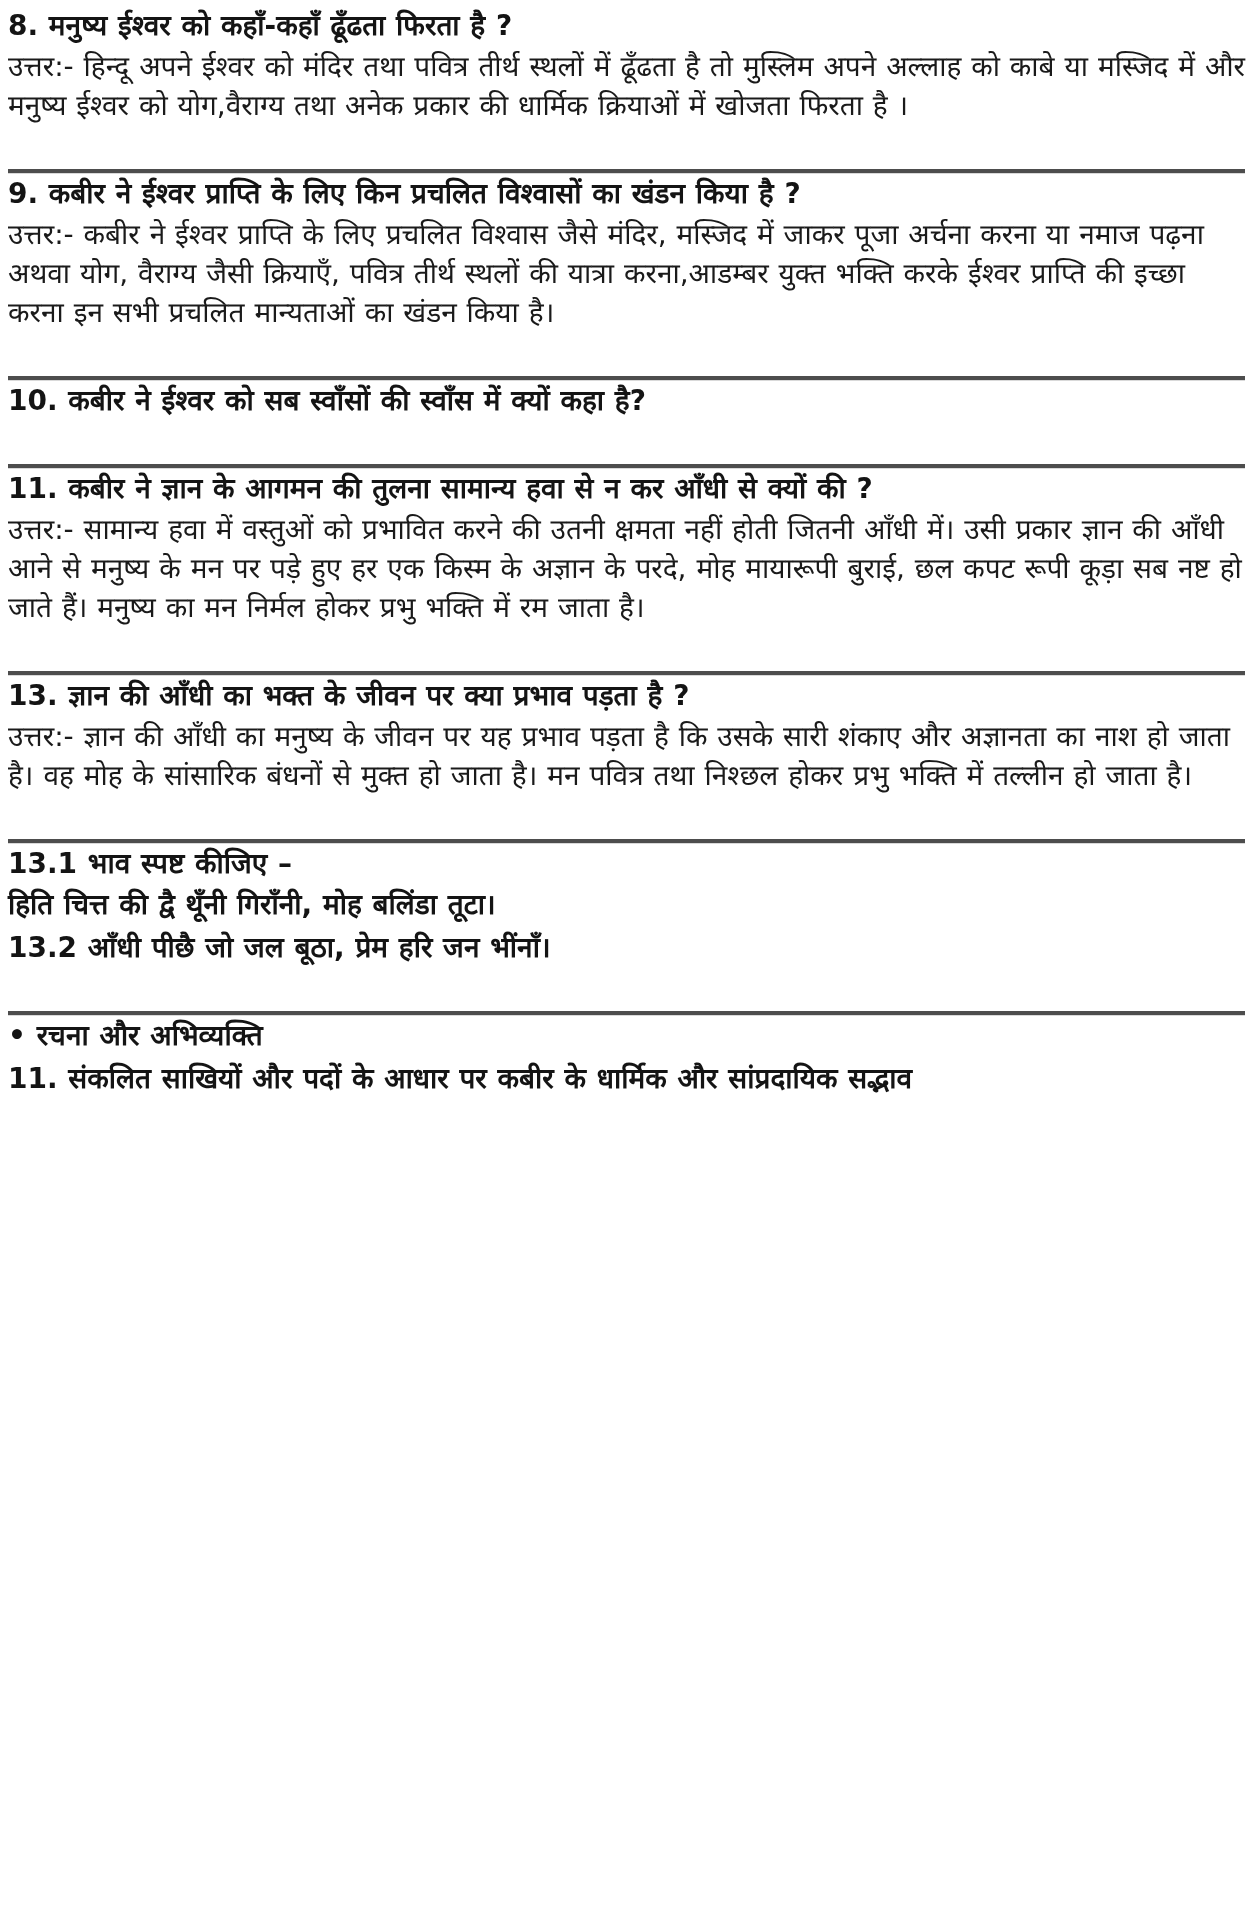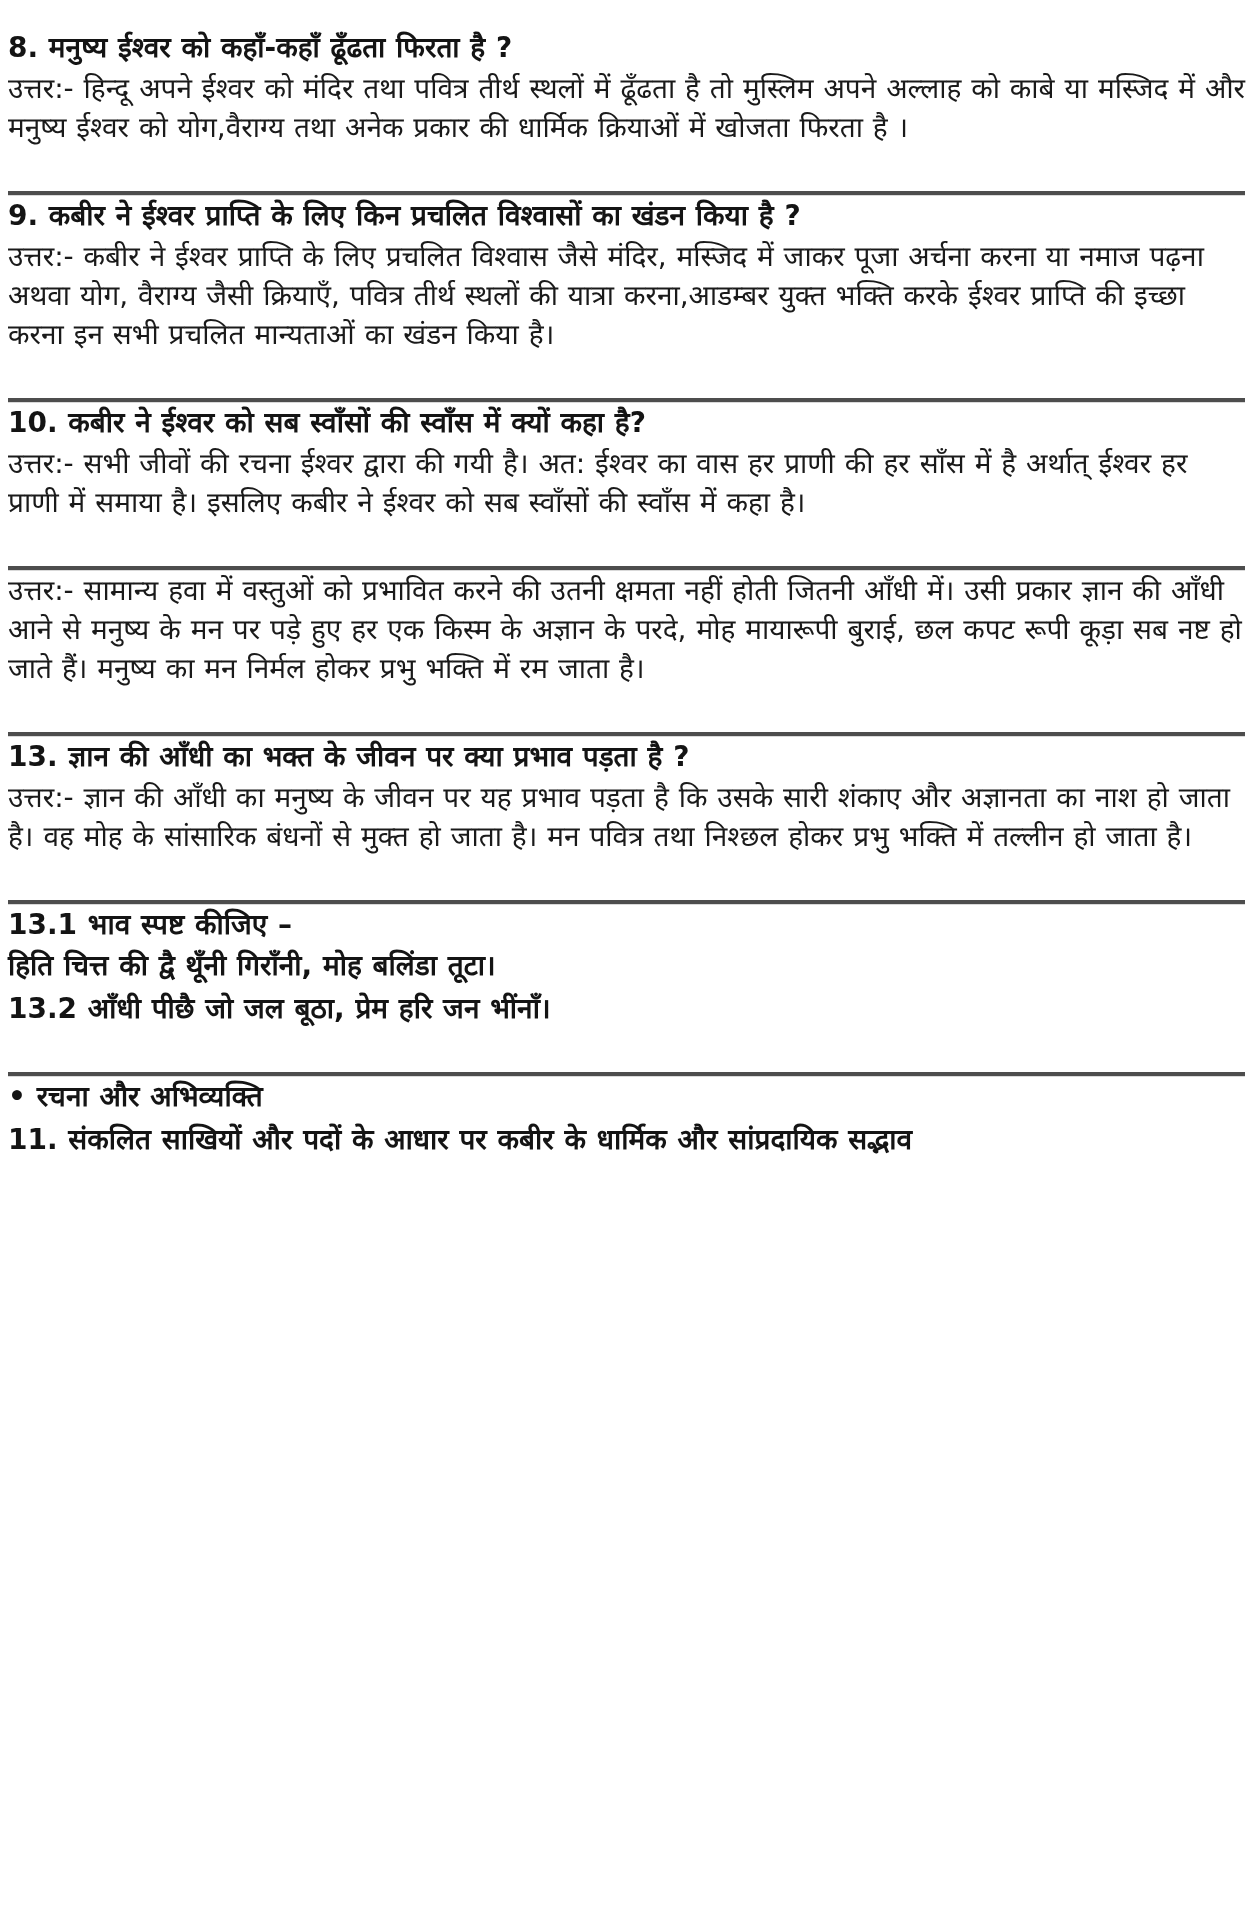--- a/index.html
+++ b/index.html
@@ -14,21 +14,20 @@
   }
   #qa-document {
     padding: 6px 10px 28px 8px;
     box-sizing: border-box;
     width: 1257px;
   }
   .qa-section {
   }
   .qa-section:first-child {
     padding-top: 0;
-    margin-top: 22px;
   }
   .block {
     margin: 0;
     font-size: 28px;
     line-height: 39px;
     word-spacing: 1px;
   }
   .block.question,
   .block.verse,
   .block.bullet {
@@ -64,24 +63,24 @@
       <p class="block answer"><strong>उत्तर:-</strong> हिन्दू अपने ईश्वर को मंदिर तथा पवित्र तीर्थ स्थलों में ढूँढता है तो मुस्लिम अपने अल्लाह को काबे या मस्जिद में और मनुष्य ईश्वर को योग,वैराग्य तथा अनेक प्रकार की धार्मिक क्रियाओं में खोजता फिरता है ।</p>
     </section>
     <div class="divider"></div>
     <section class="qa-section">
       <p class="block question">9. कबीर ने ईश्वर प्राप्ति के लिए किन प्रचलित विश्वासों का खंडन किया है ?</p>
       <p class="block answer"><strong>उत्तर:-</strong> कबीर ने ईश्वर प्राप्ति के लिए प्रचलित विश्वास जैसे मंदिर, मस्जिद में जाकर पूजा अर्चना करना या नमाज पढ़ना अथवा योग, वैराग्य जैसी क्रियाएँ, पवित्र तीर्थ स्थलों की यात्रा करना,आडम्बर युक्त भक्ति करके ईश्वर प्राप्ति की इच्छा करना इन सभी प्रचलित मान्यताओं का खंडन किया है।</p>
     </section>
     <div class="divider"></div>
     <section class="qa-section">
       <p class="block question">10. कबीर ने ईश्वर को सब स्वाँसों की स्वाँस में क्यों कहा है?</p>
-      <p class="block answer"><strong>उत्तर:-</strong> सभी जीवों की रचना ईश्वर द्वारा की गयी है। अत: ईश्वर का वास हर प्राणी की हर साँस में है अर्थात् ईश्वर हर प्राणी में समाया है। इसलिए कबीर ने ईश्वर को सब स्वाँसों की स्वाँस में कहा है।</p>
     </section>
     <div class="divider"></div>
     <section class="qa-section">
+      <p class="block question">11. कबीर ने ज्ञान के आगमन की तुलना सामान्य हवा से न कर आँधी से क्यों की ?</p>
       <p class="block answer"><strong>उत्तर:-</strong> सामान्य हवा में वस्तुओं को प्रभावित करने की उतनी क्षमता नहीं होती जितनी आँधी में। उसी प्रकार ज्ञान की आँधी आने से मनुष्य के मन पर पड़े हुए हर एक किस्म के अज्ञान के परदे, मोह मायारूपी बुराई, छल कपट रूपी कूड़ा सब नष्ट हो जाते हैं। मनुष्य का मन निर्मल होकर प्रभु भक्ति में रम जाता है।</p>
     </section>
     <div class="divider"></div>
     <section class="qa-section">
       <p class="block question">13. ज्ञान की आँधी का भक्त के जीवन पर क्या प्रभाव पड़ता है ?</p>
       <p class="block answer"><strong>उत्तर:-</strong> ज्ञान की आँधी का मनुष्य के जीवन पर यह प्रभाव पड़ता है कि उसके सारी शंकाए और अज्ञानता का नाश हो जाता है। वह मोह के सांसारिक बंधनों से मुक्त हो जाता है। मन पवित्र तथा निश्छल होकर प्रभु भक्ति में तल्लीन हो जाता है।</p>
     </section>
     <div class="divider"></div>
     <section class="qa-section">
       <p class="block question">13.1 भाव स्पष्ट कीजिए –</p>

